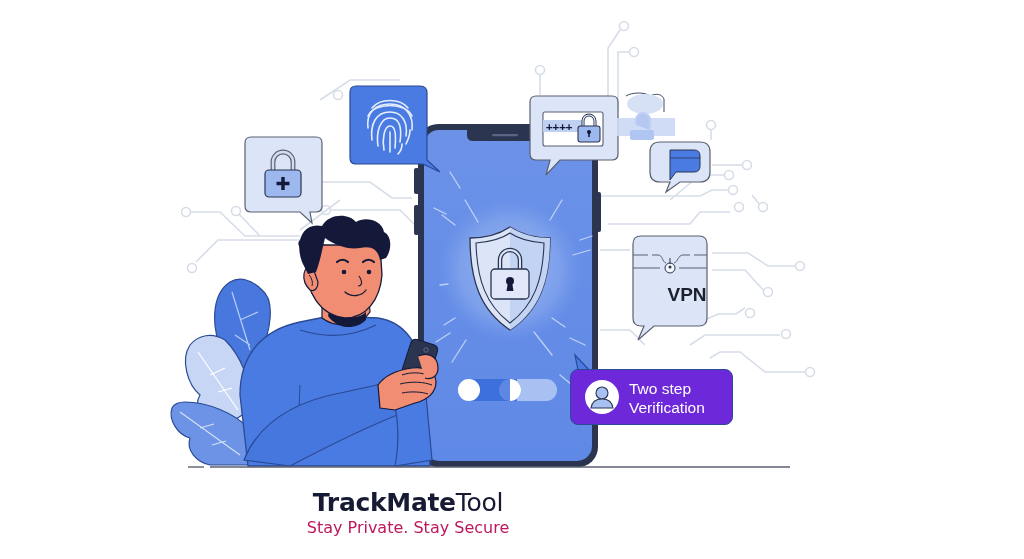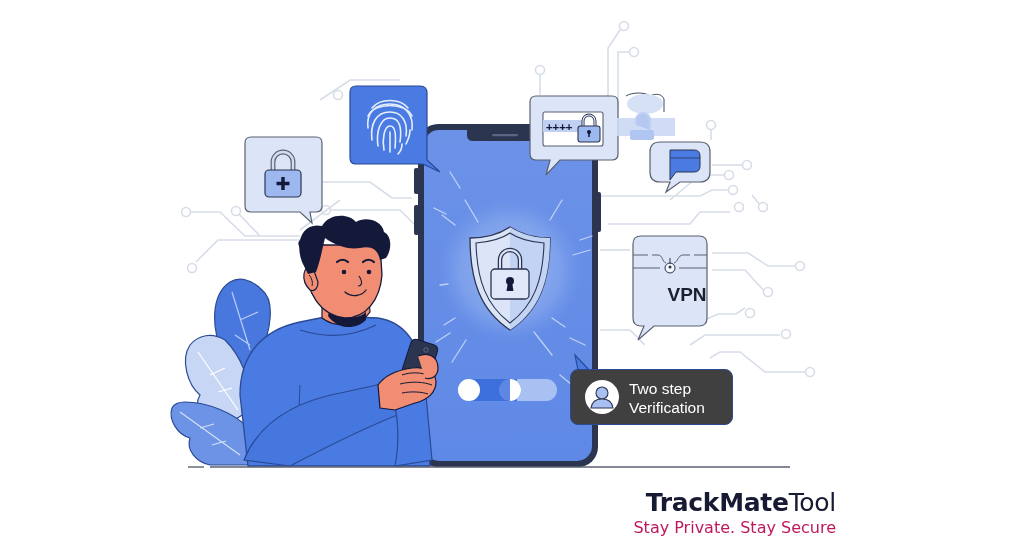--- a/index.html
+++ b/index.html
@@ -1,23 +1,23 @@
 <!DOCTYPE html>
 <html><head>
 <meta charset="utf-8">
 <style>
   html, body { margin:0; padding:0; background:#ffffff; }
   body { width:1024px; height:559px; overflow:hidden; position:relative; font-family:"Liberation Sans", sans-serif; }
   .scene { position:absolute; left:0; top:0; width:1024px; height:559px; }
-  .brand { position:absolute; left:0; width:816px; text-align:right;padding-left:20px; }
+  .brand { position:absolute; left:0; width:816px; text-align:center; }
   .brand-title { top:488px; font-size:25px; color:#171a33; letter-spacing:-0.3px; font-family:"DejaVu Sans", sans-serif; }
   .brand-title .b { font-weight:bold; }
   .brand-title .l { font-weight:normal; }
   .brand-tag { top:518px; font-size:16px; color:#be185d; font-family:"DejaVu Sans", sans-serif; }
-  .verif { position:absolute; left:570px; top:369px; width:163px; height:56px; background:#404040; border:1.5px solid #2a4a94; border-radius:8px; box-sizing:border-box; }
+  .verif { position:absolute; left:570px; top:369px; width:163px; height:56px; background:#6d28d9; border:1.5px solid #2a4a94; border-radius:8px; box-sizing:border-box; }
   .verif-text { position:absolute; left:58px; top:9px; color:#ffffff; font-size:15.5px; line-height:19px; font-family:"Liberation Sans", sans-serif; }
   .vpn-text { position:absolute; left:650px; top:284px; width:74px; text-align:center; font-weight:bold; font-size:19px; color:#1b1f2e; font-family:"Liberation Sans", sans-serif; }
 </style>
 </head>
 <body>
 
 <svg class="scene" width="1024" height="559" viewBox="0 0 1024 559">
   <defs>
     <linearGradient id="screenGrad" x1="0" y1="0" x2="0" y2="1">
       <stop offset="0" stop-color="#6c92e8"></stop>

